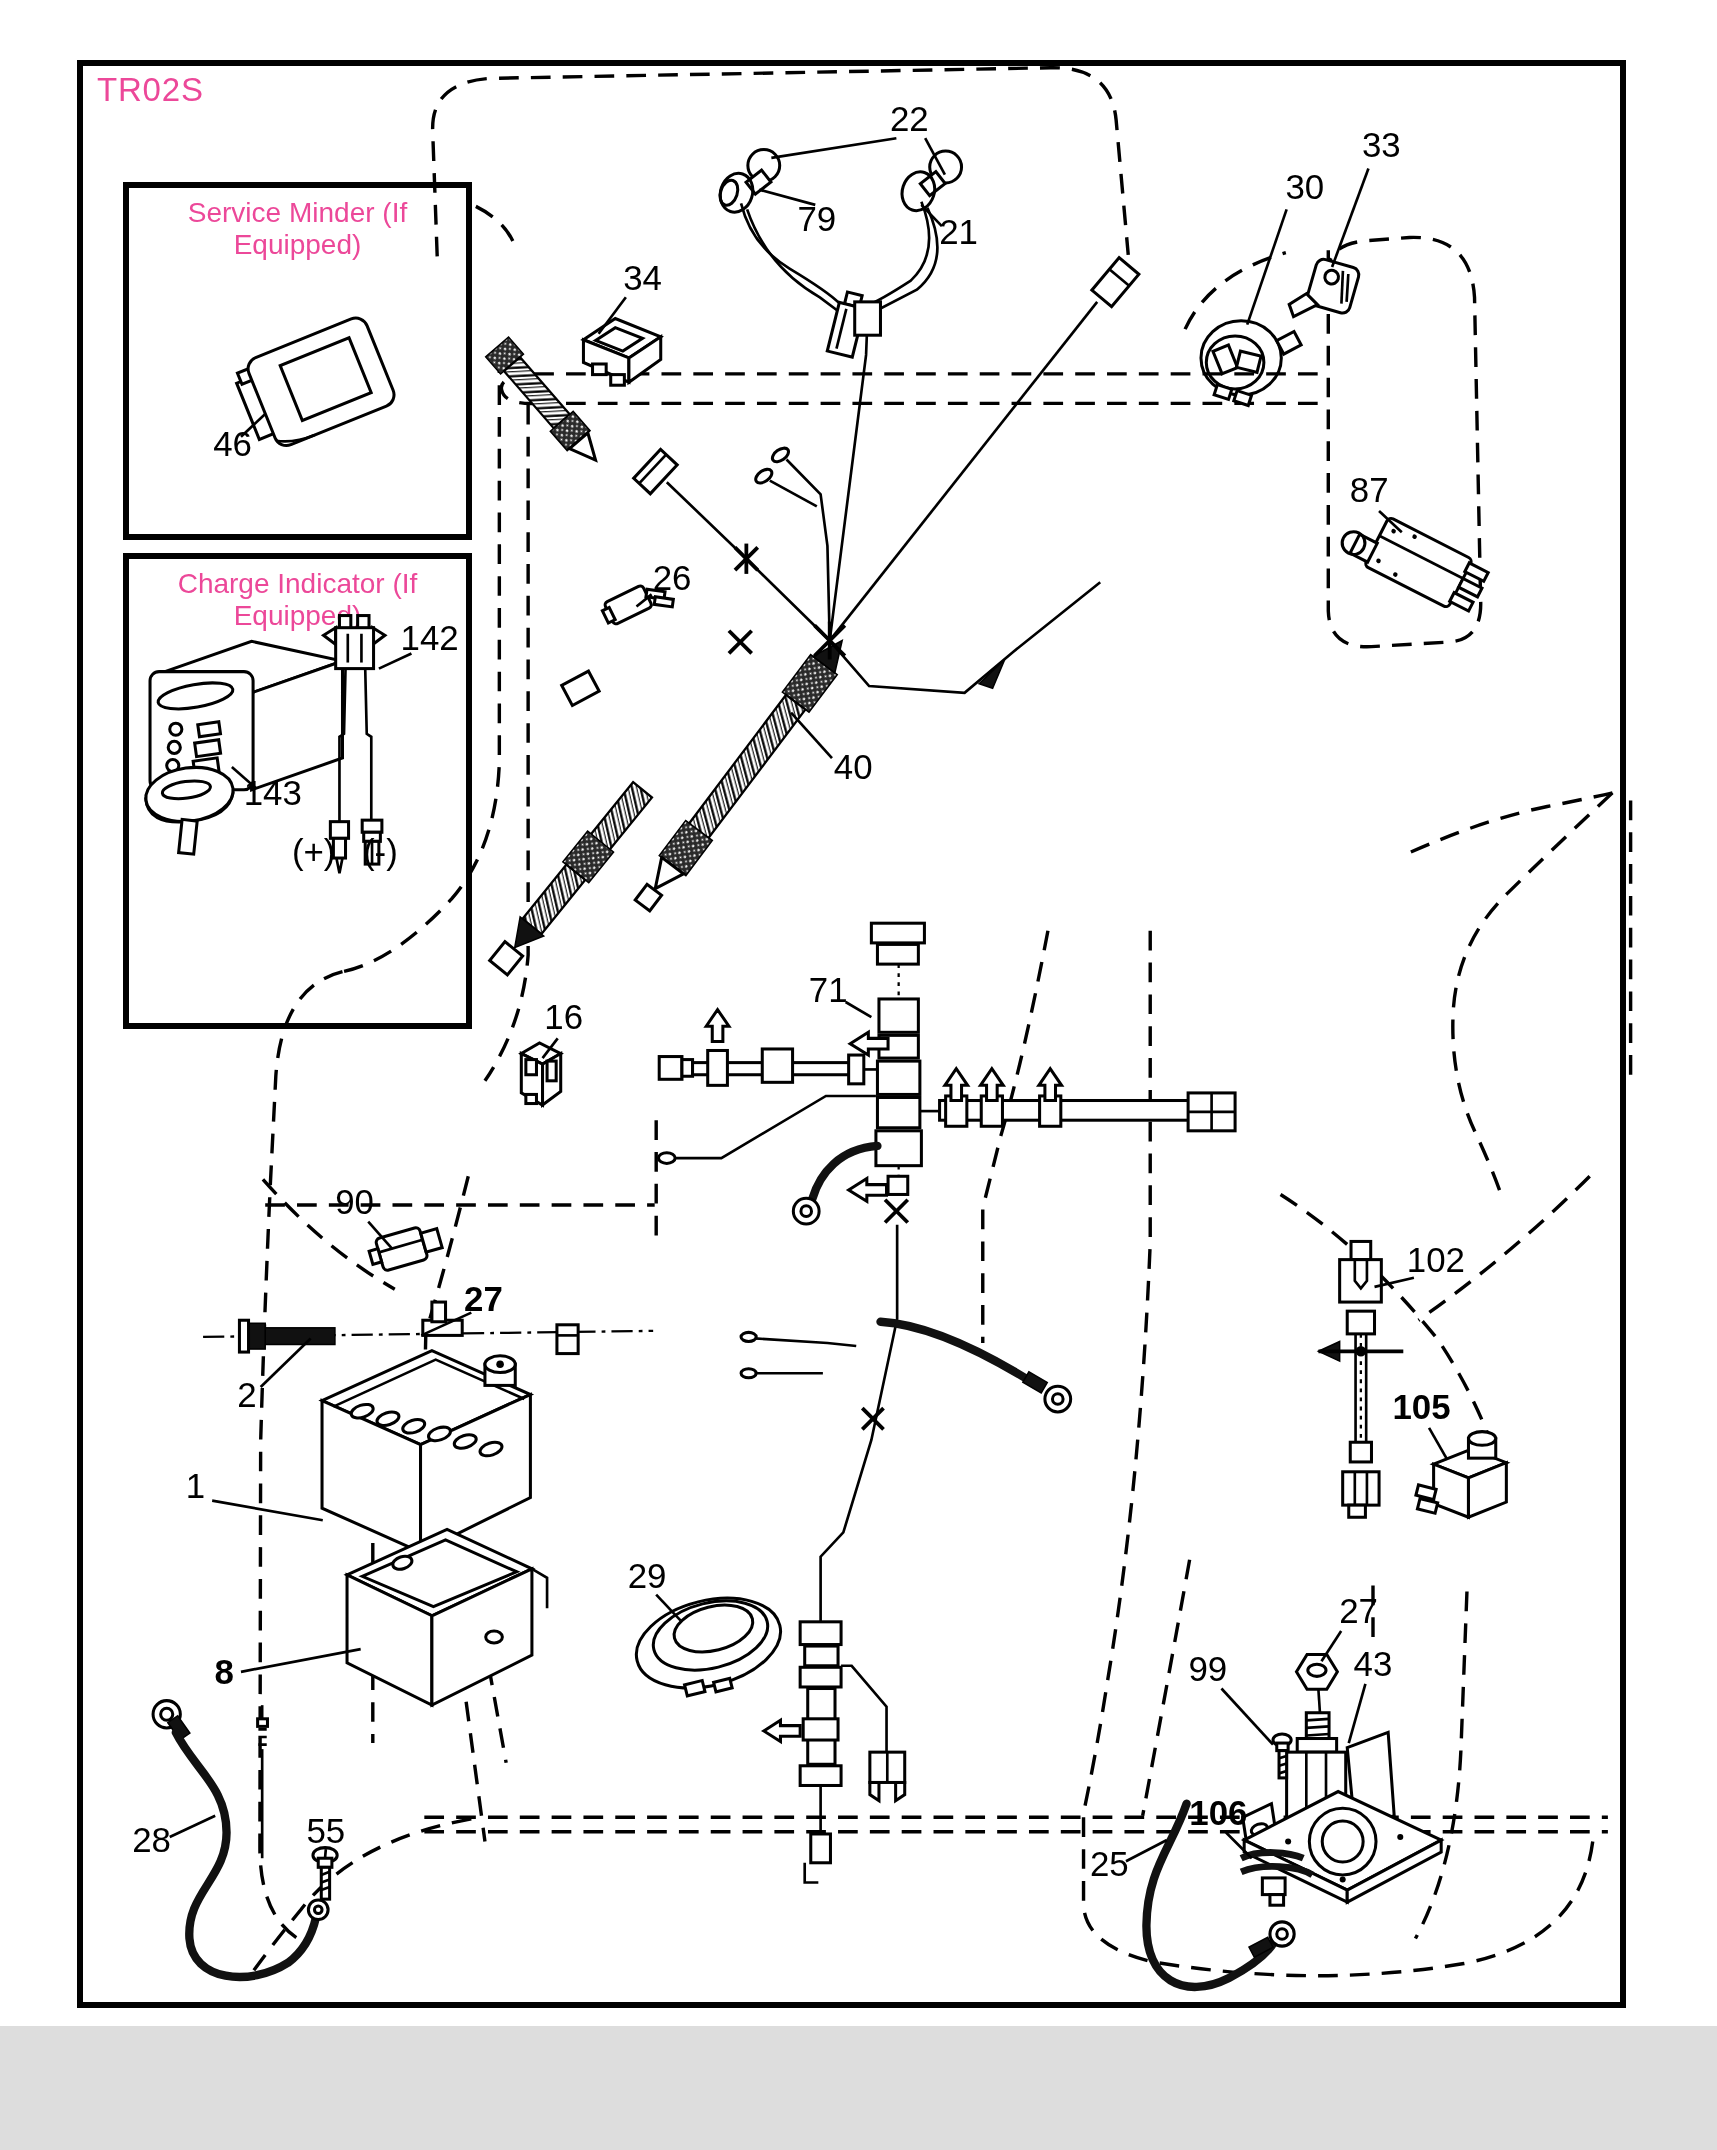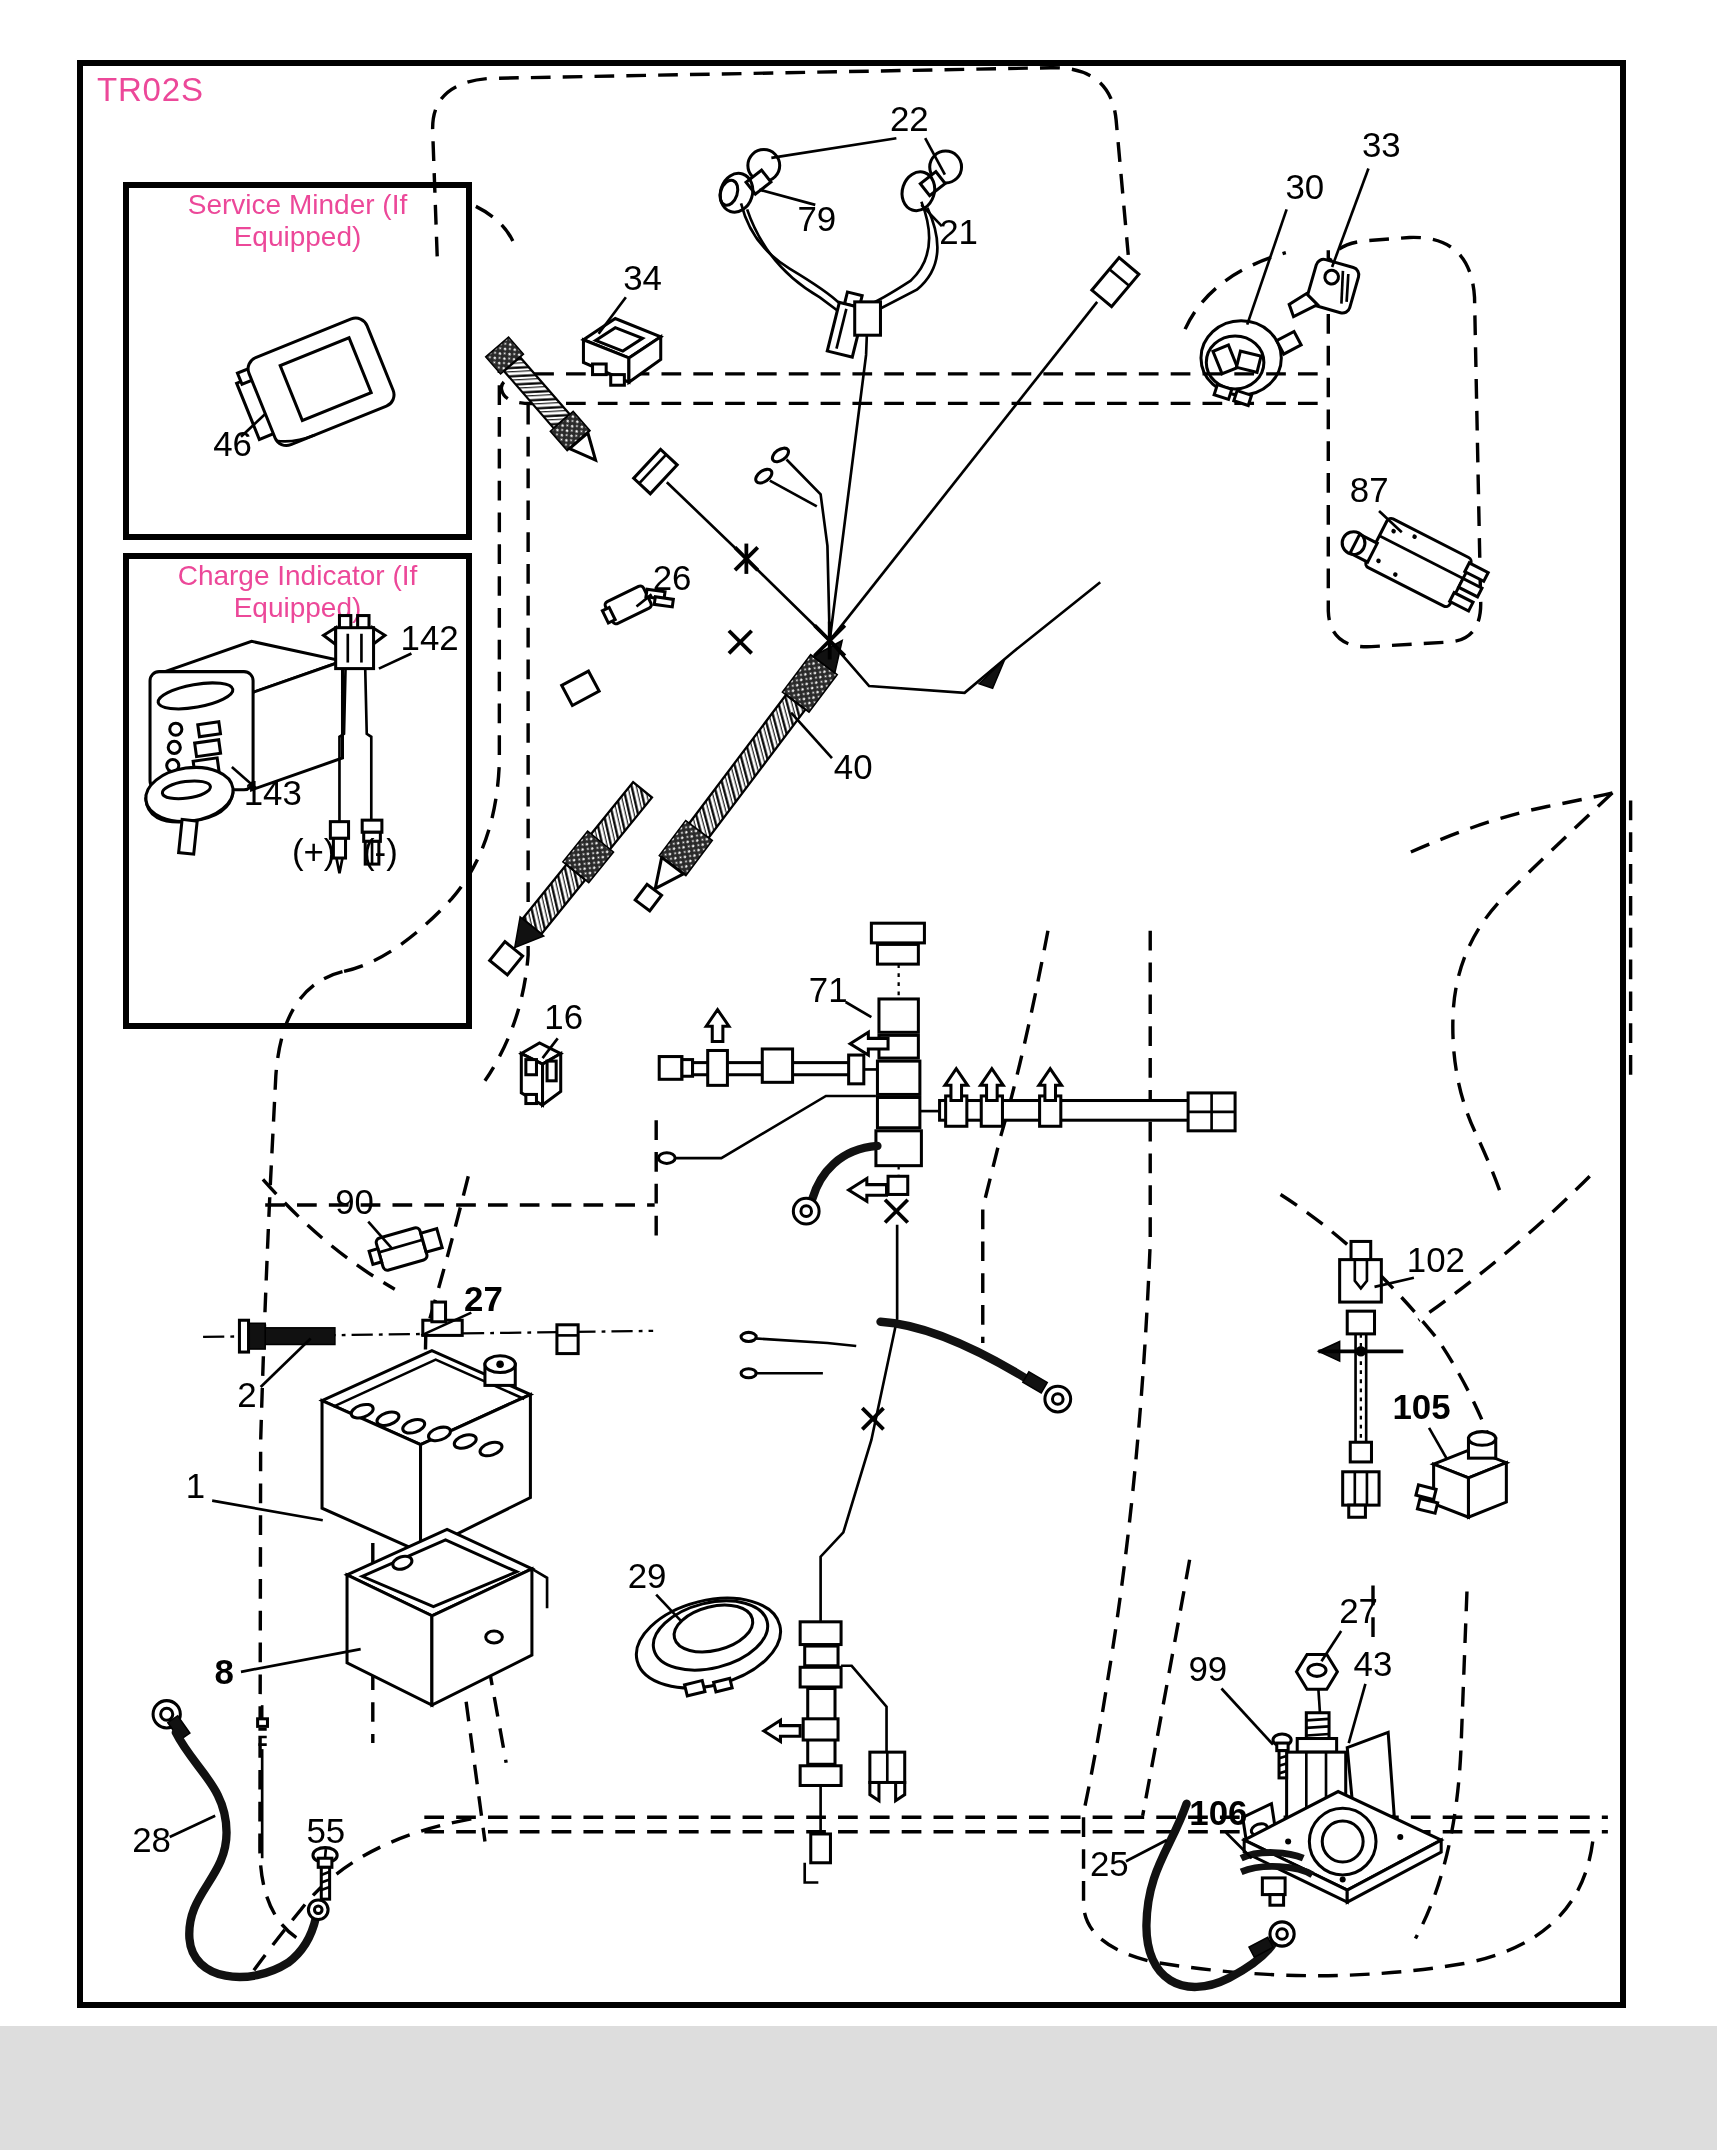--- a/index.html
+++ b/index.html
@@ -1,21 +1,21 @@
 <!DOCTYPE html>
 <html style="font-size:12px"><head>
 <meta charset="utf-8">
 <style>
   html,body{margin:0;padding:0;background:#ddd;}
   .page{position:relative;width:1717px;height:2026px;background:#ffffff;
         font-family:"Liberation Sans",sans-serif;color:#ec4899;overflow:hidden;}
   .frame{position:absolute;left:77px;top:60px;width:1537px;height:1936px;border:6.8px solid #000;}
   .code{position:absolute;left:97px;top:71px;font-size:33px;letter-spacing:0.8px;}
   .inset{position:absolute;border:6px solid #000;}
-  .inset-title{text-align:center;font-size:28px;margin-top:1px;}
+  .inset-title{text-align:center;font-size:28px;margin-top:9px;}
   #svc-box{left:123px;top:182px;width:337px;height:346px;}
   #chg-box{left:123px;top:553px;width:337px;height:464px;}
   .pageno{position:absolute;left:619px;top:2042px;width:189px;text-align:center;
           font-size:79px;font-weight:bold;line-height:1.0;}
   svg{position:absolute;left:0;top:0;}
   .callout{font-family:"Liberation Sans",sans-serif;font-size:46px;fill:#000;text-anchor:middle;}
   .callout.bold{font-weight:bold;}
   .ink{stroke:#000;fill:none;stroke-width:4;}
   .thin{stroke:#000;fill:none;stroke-width:3.5;}
   .dash{stroke:#000;fill:none;stroke-width:4.5;stroke-dasharray:26 16;}

